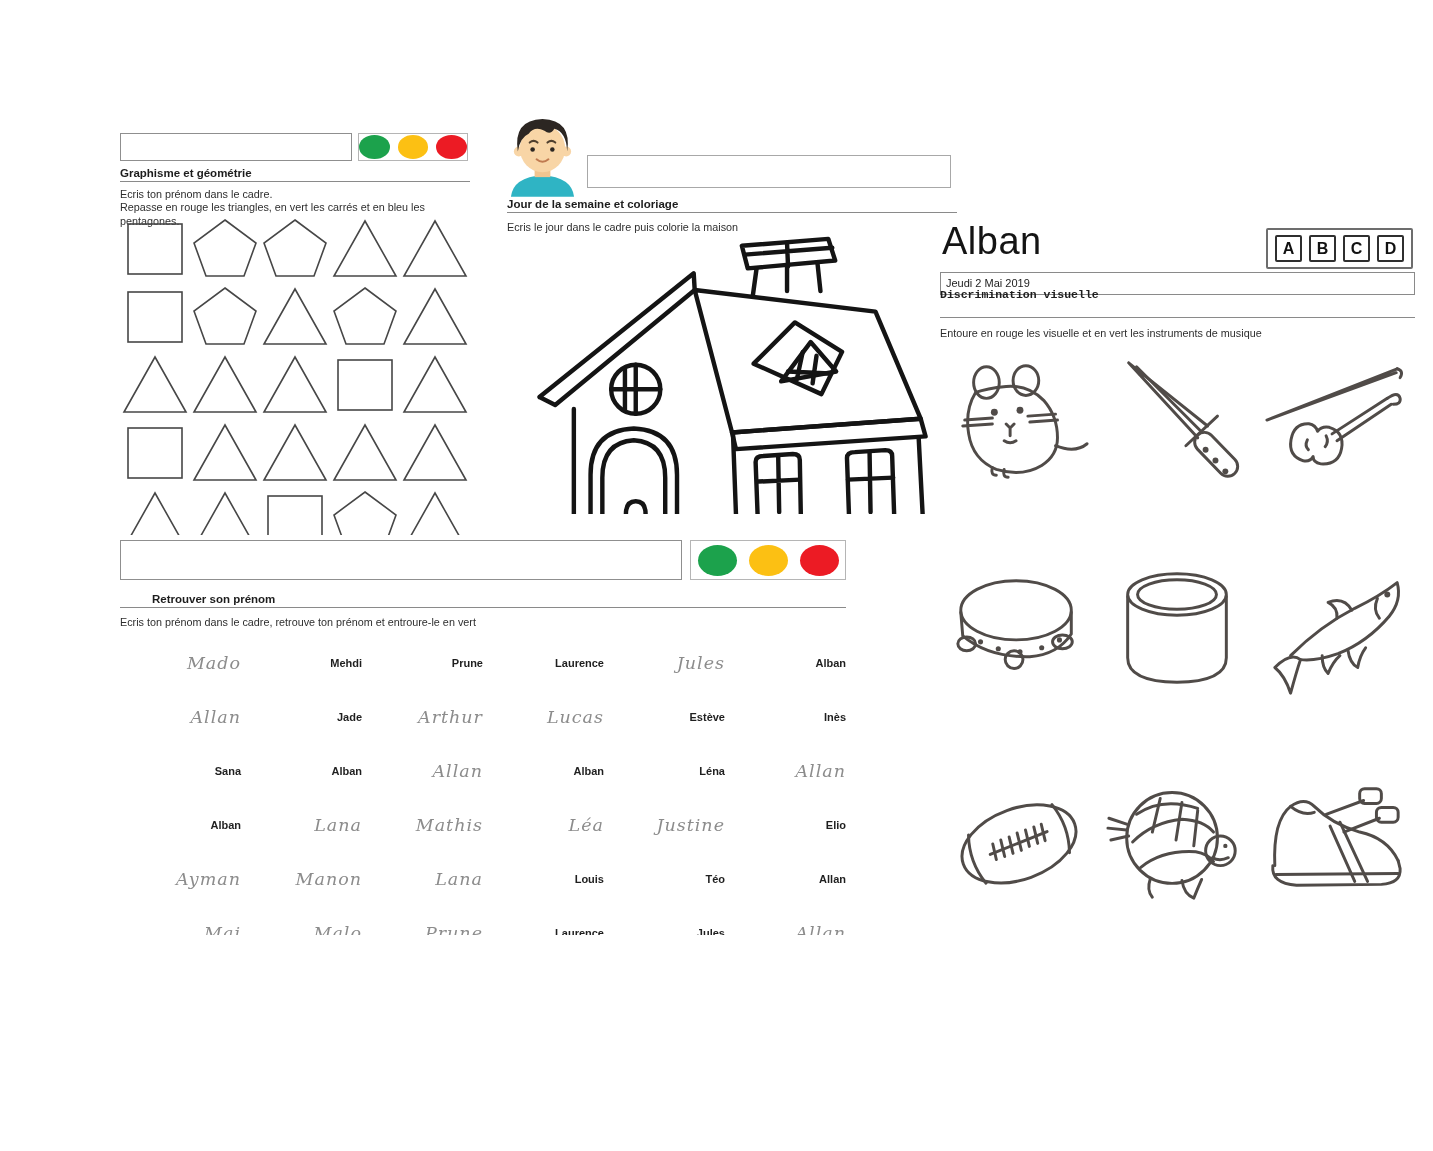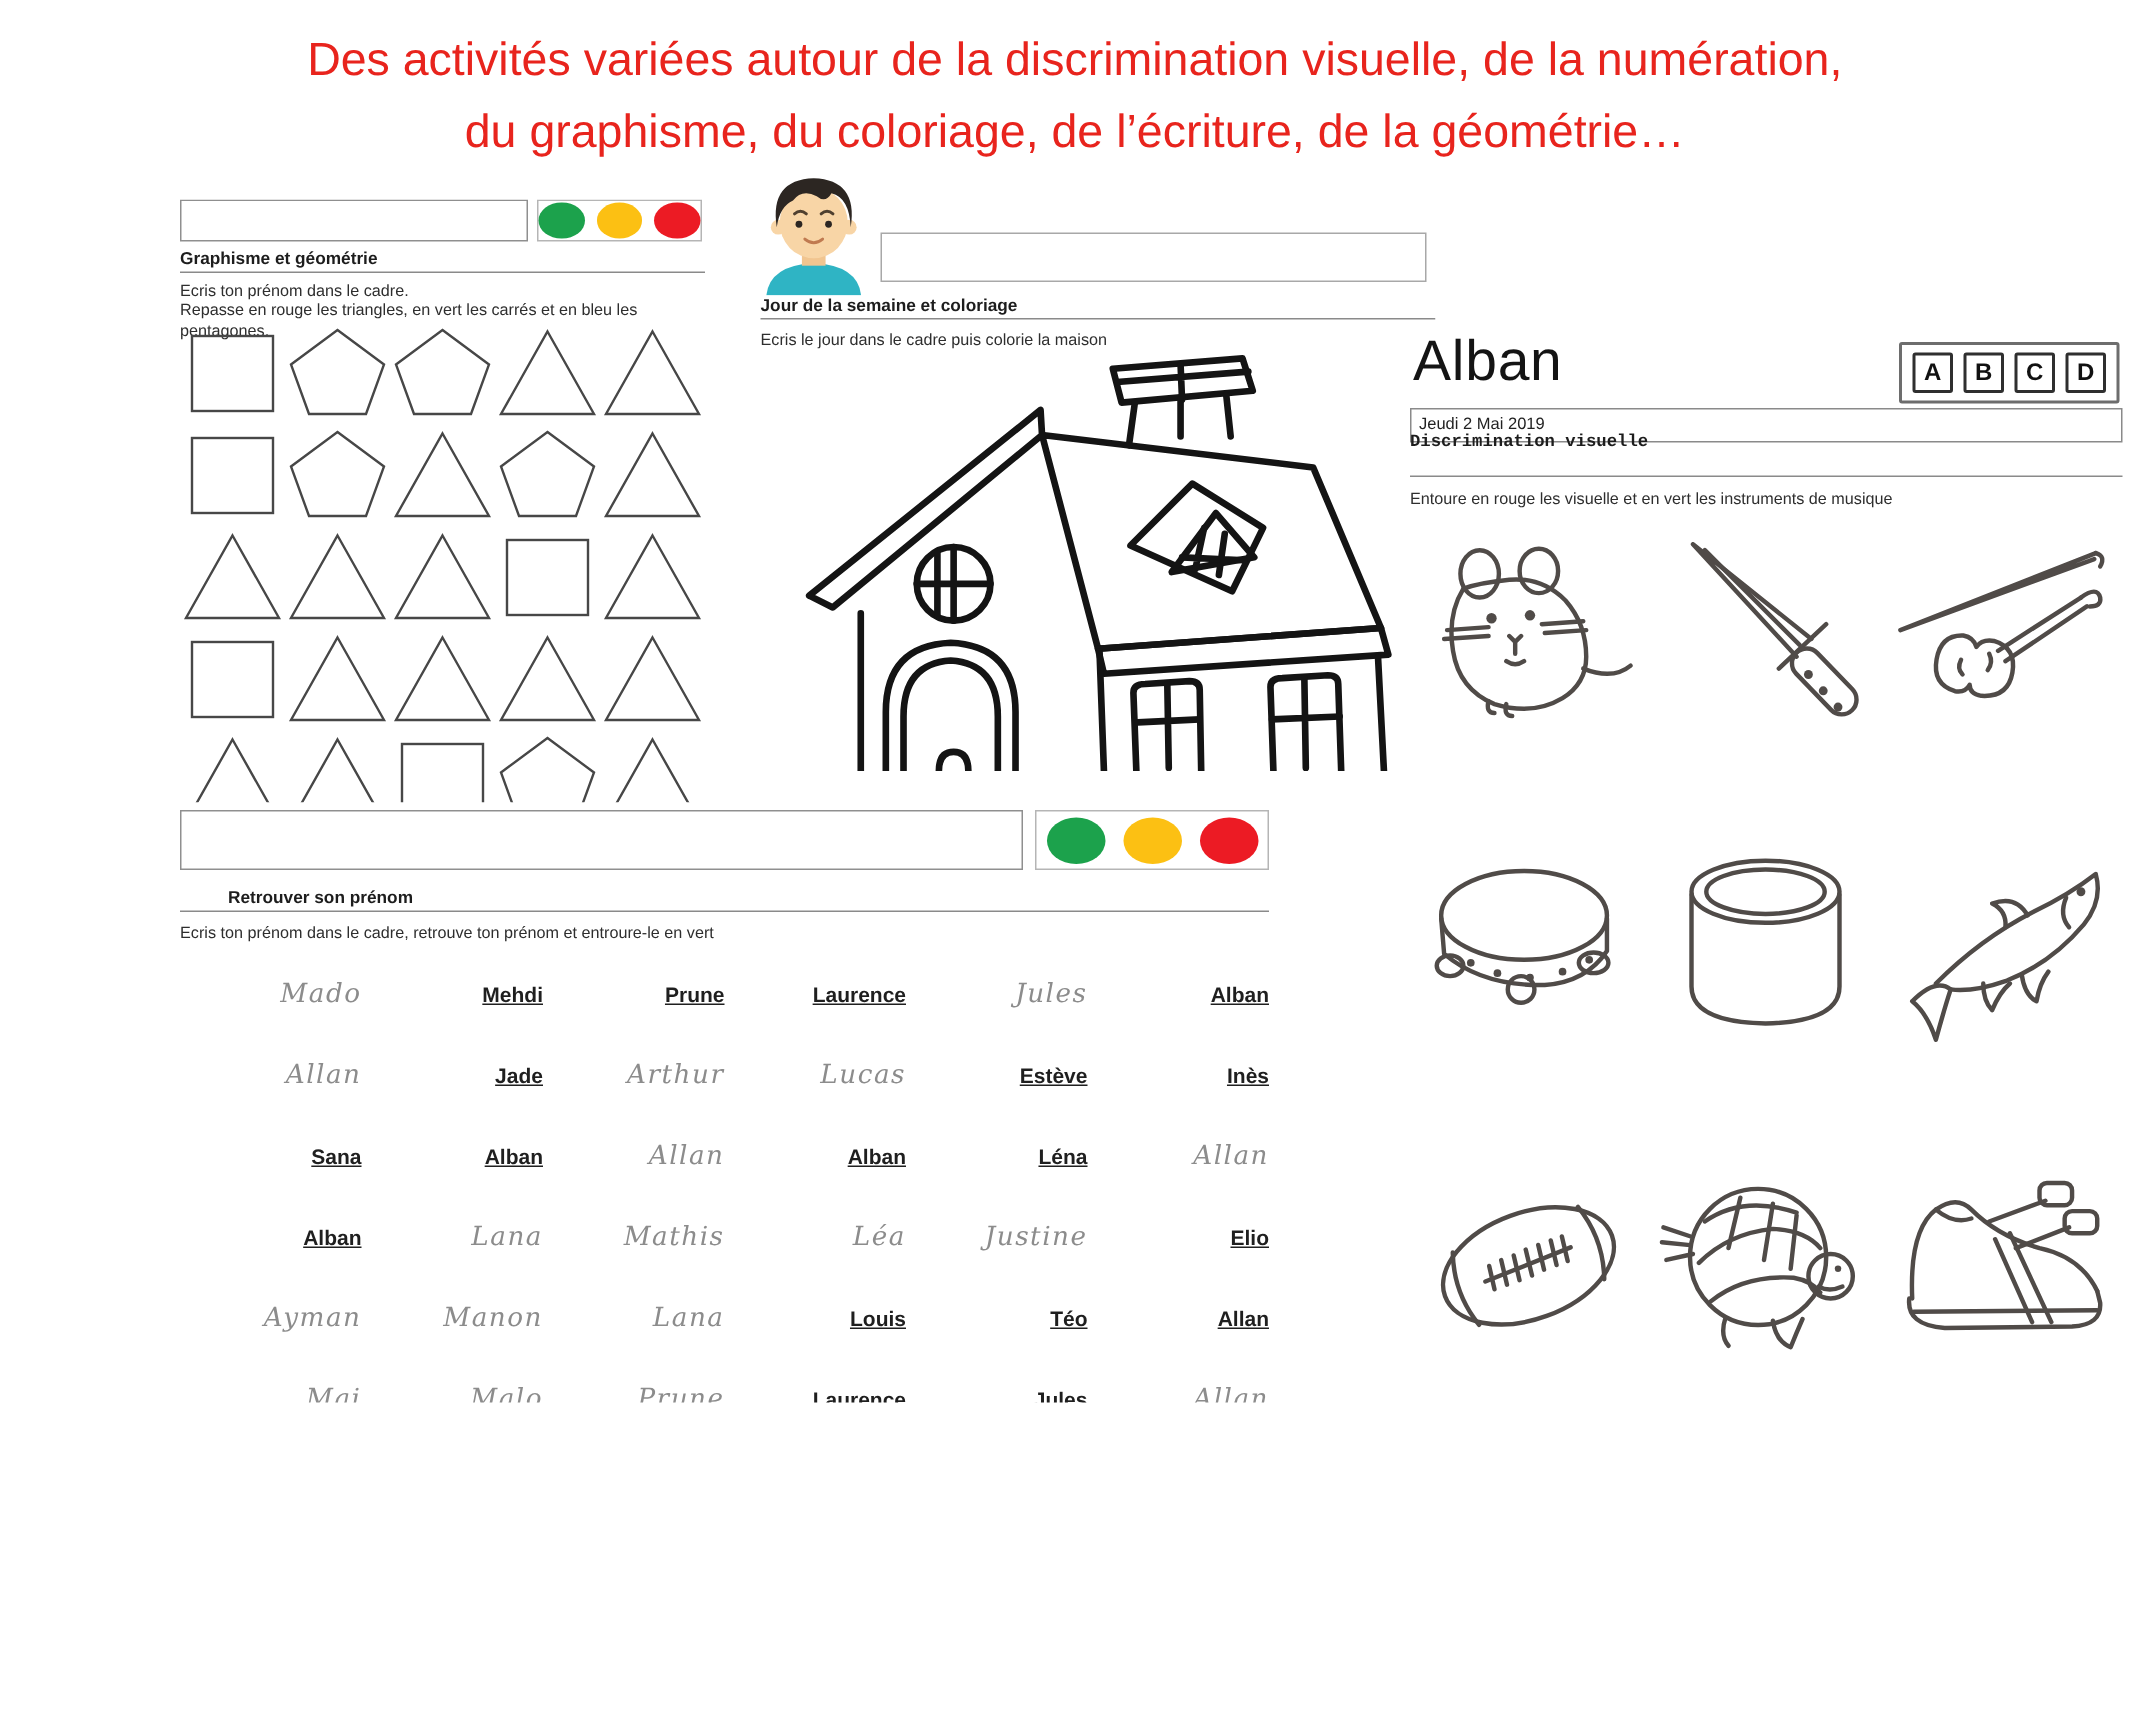--- a/index.html
+++ b/index.html
@@ -48,32 +48,28 @@
   .art { display:flex; align-items:center; justify-content:center; }
   .art svg { width:148px; height:148px; }
   .art svg path, .art svg circle, .art svg ellipse, .art svg rect, .art svg polygon
     { fill:none; stroke:#504b48; stroke-width:3; stroke-linecap:round; stroke-linejoin:round; }
   .art svg .f { fill:#504b48; stroke:none; }
 
   
   #names-grid { position:absolute; left:0; top:101px; width:726px; display:grid;
     grid-template-columns:repeat(6,121px); grid-auto-rows:54px; }
   .name-item { display:flex; align-items:center; justify-content:flex-end; }
-  .name-print { font-size:14px; font-weight:bold; color:#1f1f1f;text-decoration:underline; }
+  .name-print { font-size:11px; font-weight:bold; color:#1f1f1f; }
   .name-cursive { font-family:"DejaVu Serif", cursive; font-style:italic; font-size:17.5px; color:#8c8c8c; letter-spacing:1px; }
 </style>
 </head>
 <body>
 
 <div id="page">
 
-  <div id="main-title" style="color: rgb(232, 36, 29);">
-    <div>Des activités variées autour de la discrimination visuelle, de la numération,</div>
-    <div>du graphisme, du coloriage, de l’écriture, de la géométrie…</div>
-  </div>
 
   <div class="sheet" style="left:120px; top:133px; width:350px; height:402px; overflow:hidden;">
     <div class="frame" style="left:0; top:0; width:232px; height:28px;"></div>
     <div class="traffic" style="left:238px; top:0; width:110px; height:28px; gap:8px;">
       <div class="light sm" style="background: rgb(28, 162, 76);"></div>
       <div class="light sm" style="background: rgb(252, 192, 19);"></div>
       <div class="light sm" style="background: rgb(236, 27, 36);"></div>
     </div>
     <div class="sec-title" style="left:0; top:34px;">Graphisme et géométrie</div>
     <div class="rule" style="left:0; top:48px; width:350px;"></div>

